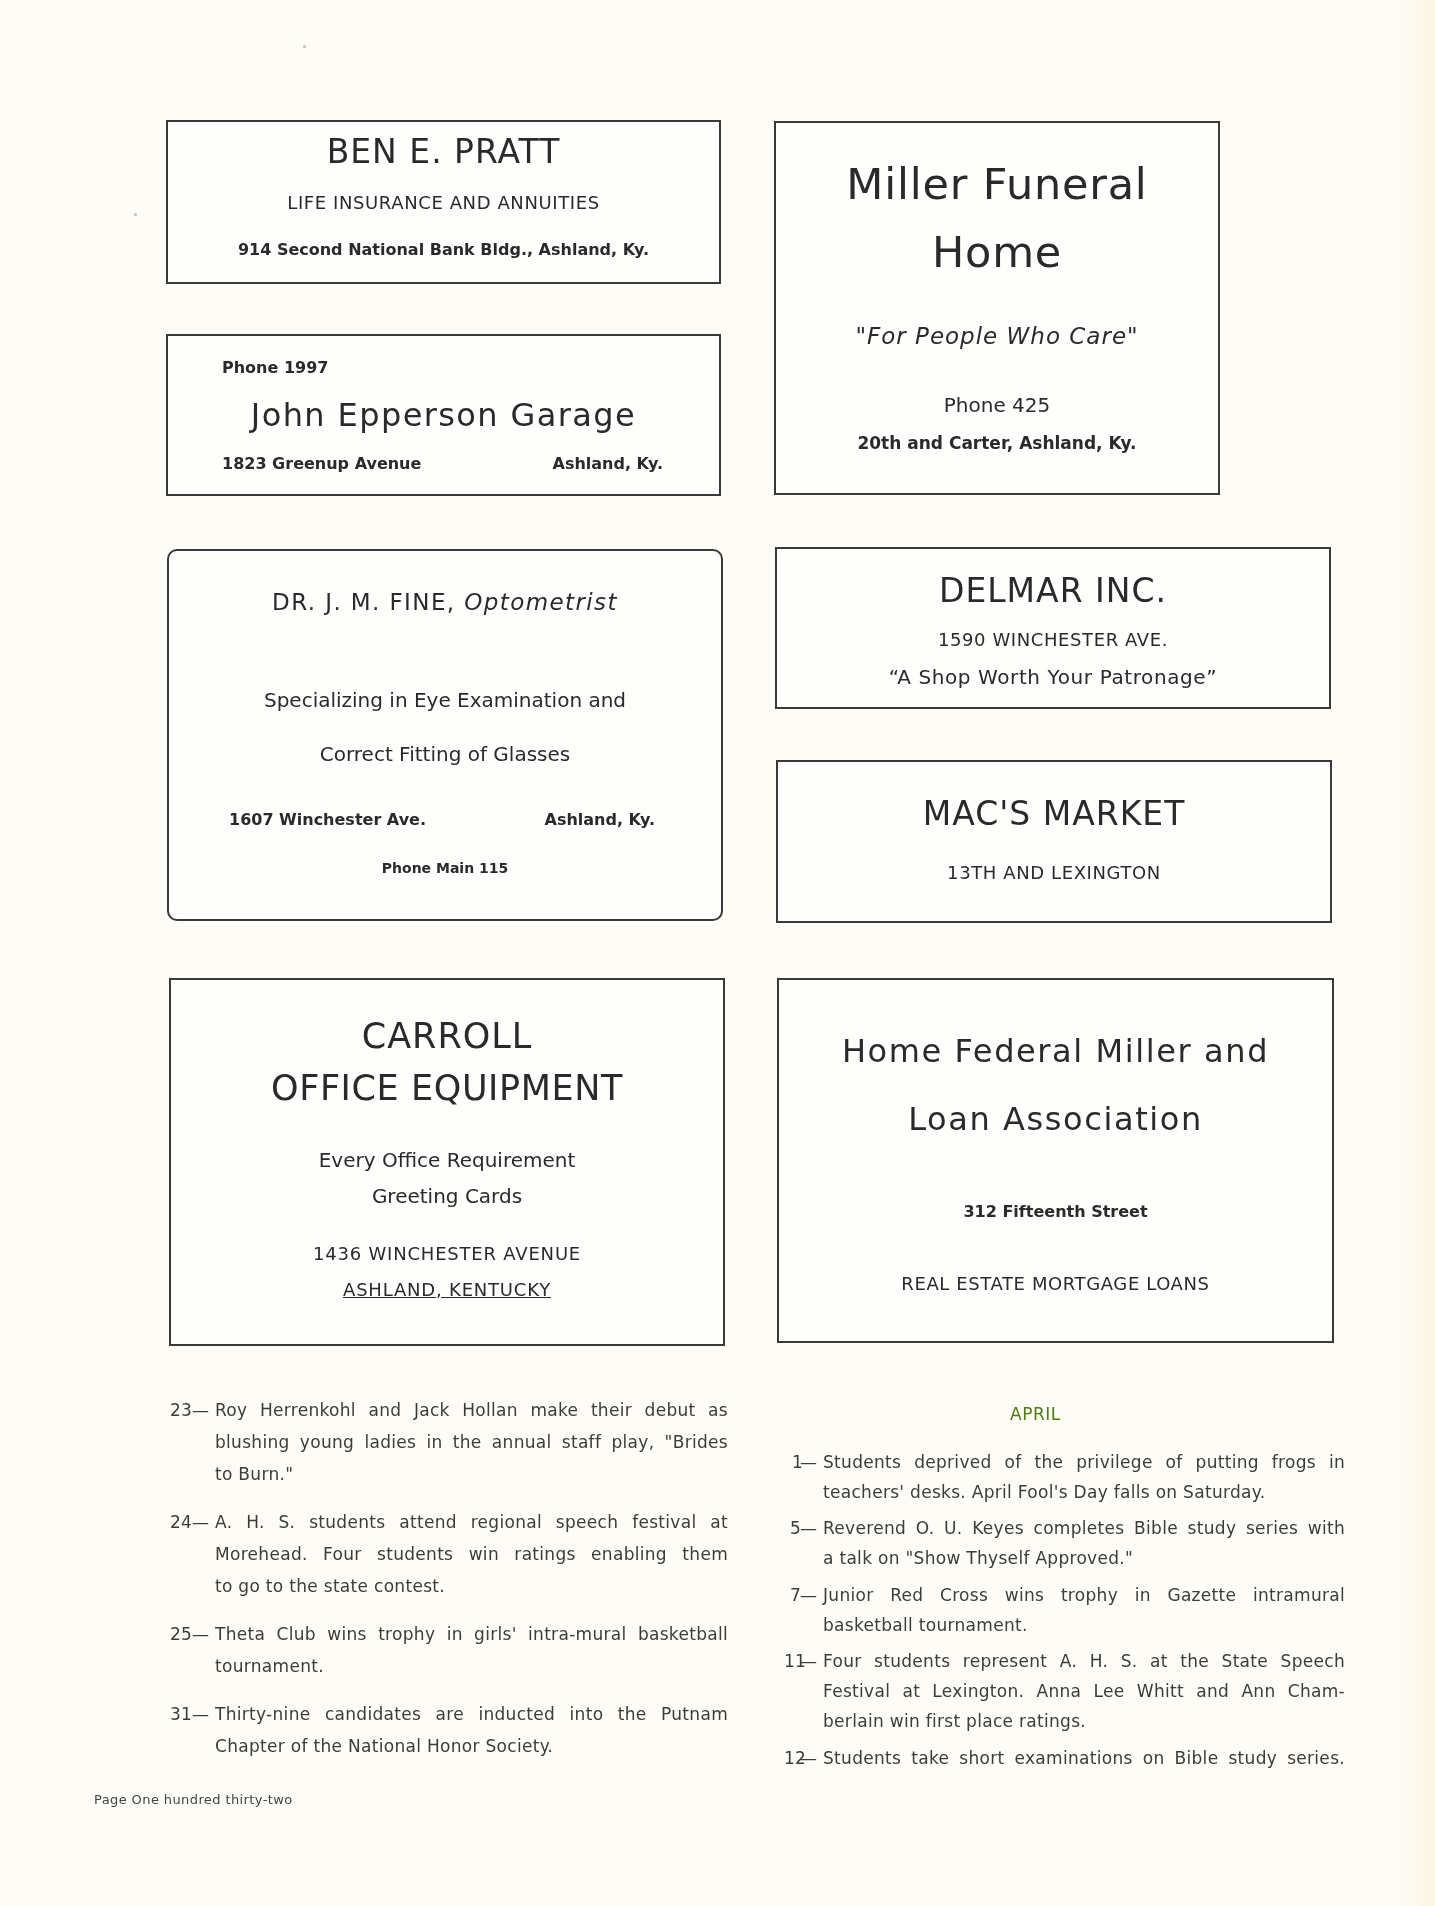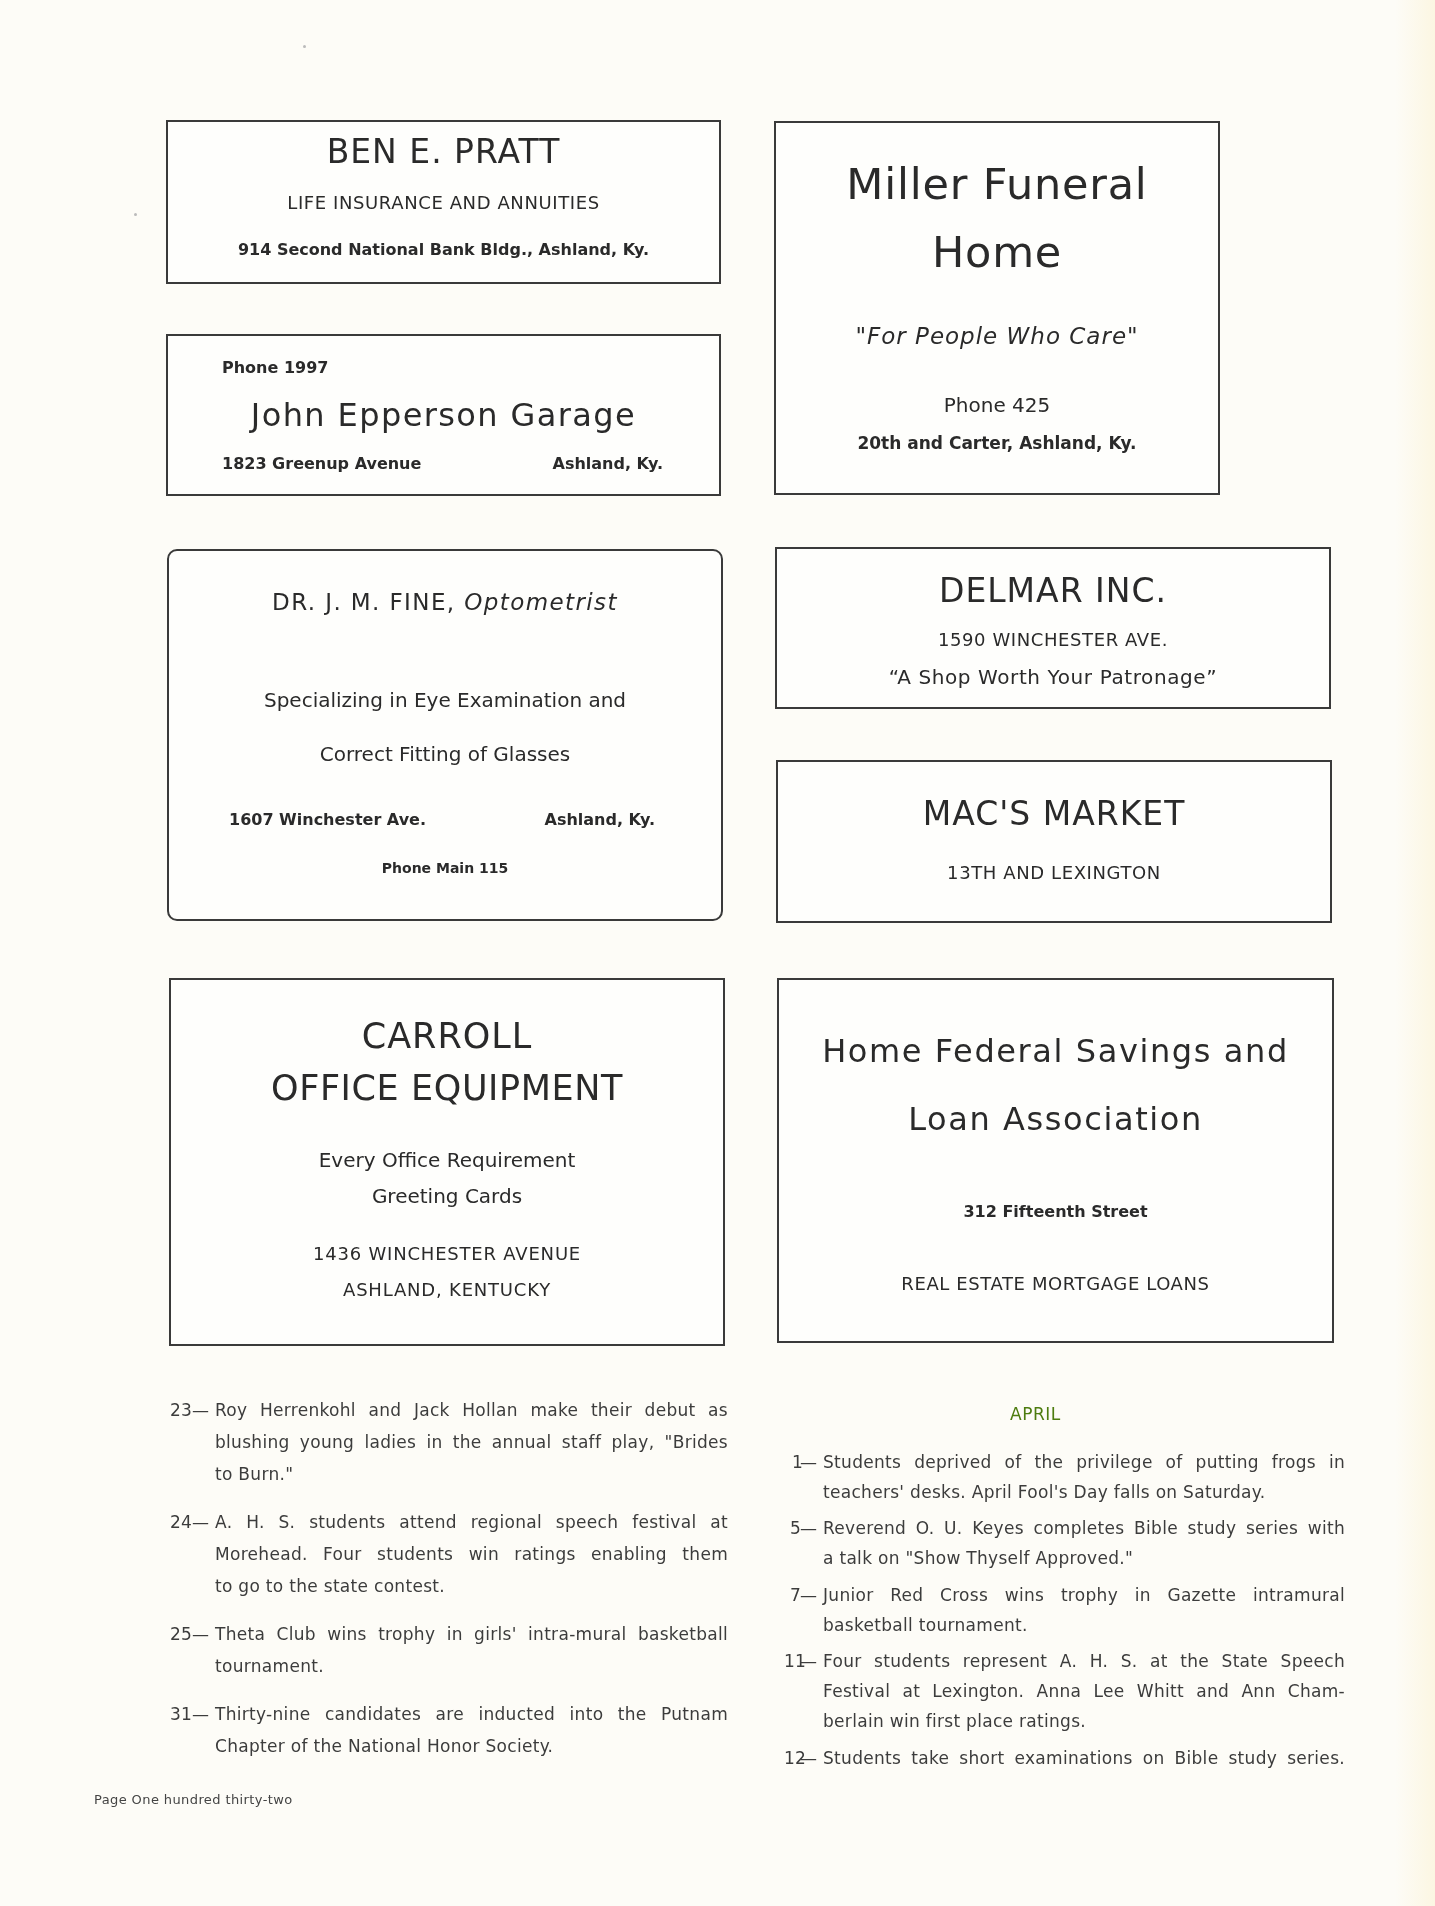--- a/index.html
+++ b/index.html
@@ -62,21 +62,21 @@
   <div class="split b" style="right:66px;top:259px;font-size:16px;">Ashland, Ky.</div>
   <div class="line b" style="top:309px;font-size:14px;">Phone Main 115</div>
 </div>
 
 <div class="ad" style="left:169px;top:978px;width:556px;height:368px;">
   <div class="line" style="top:36px;font-size:35px;letter-spacing:1px;">CARROLL</div>
   <div class="line" style="top:88px;font-size:35px;letter-spacing:0.6px;text-align:center;">OFFICE EQUIPMENT</div>
   <div class="line" style="top:168px;font-size:20px;">Every Office Requirement</div>
   <div class="line" style="top:204px;font-size:20px;">Greeting Cards</div>
   <div class="line" style="top:263px;font-size:18px;letter-spacing:0.8px;">1436 WINCHESTER AVENUE</div>
-  <div class="line" style="top:299px;font-size:18px;letter-spacing:0.8px;">ASHLAND, KENTUCKY</div>
+  <div class="line" style="top:299px;font-size:18px;letter-spacing:0.8px;text-decoration:underline;">ASHLAND, KENTUCKY</div>
 </div>
 
 <div class="ad" style="left:774px;top:121px;width:446px;height:374px;">
   <div class="line" style="top:36px;font-size:43px;letter-spacing:0.8px;">Miller Funeral</div>
   <div class="line" style="top:104px;font-size:43px;letter-spacing:0.8px;">Home</div>
   <div class="line it" style="top:200px;font-size:23px;letter-spacing:1px;">"For People Who Care"</div>
   <div class="line" style="top:270px;font-size:20px;">Phone 425</div>
   <div class="line b" style="top:310px;font-size:17px;">20th and Carter, Ashland, Ky.</div>
 </div>
 
@@ -85,21 +85,21 @@
   <div class="line" style="top:80px;font-size:18px;letter-spacing:0.6px;">1590 WINCHESTER AVE.</div>
   <div class="line" style="top:116px;font-size:20px;letter-spacing:0.6px;">“A Shop Worth Your Patronage”</div>
 </div>
 
 <div class="ad" style="left:776px;top:760px;width:556px;height:163px;">
   <div class="line" style="top:32px;font-size:33px;letter-spacing:1px;">MAC'S MARKET</div>
   <div class="line" style="top:100px;font-size:18px;letter-spacing:0.6px;">13TH AND LEXINGTON</div>
 </div>
 
 <div class="ad" style="left:777px;top:978px;width:557px;height:365px;">
-  <div class="line" style="top:52px;font-size:32px;letter-spacing:1.6px;">Home Federal Savings and</div>
+  <div class="line" style="top:52px;font-size:32px;letter-spacing:1.6px;">Home Federal Miller and</div>
   <div class="line" style="top:120px;font-size:32px;letter-spacing:1.6px;">Loan Association</div>
   <div class="line b" style="top:222px;font-size:16px;">312 Fifteenth Street</div>
   <div class="line" style="top:293px;font-size:18px;letter-spacing:0.6px;">REAL ESTATE MORTGAGE LOANS</div>
 </div>
 
 <div class="col" style="left:170px;top:1400px;width:558px;height:360px;">
   <div class="entry" style="top:0;">
     <span class="num">23</span>
       <span style="position:absolute;left:22px;top:0;">—</span>
     <div class="ln justify" style="left:45px;right:0;top:0;">Roy Herrenkohl and Jack Hollan make their debut as</div>

